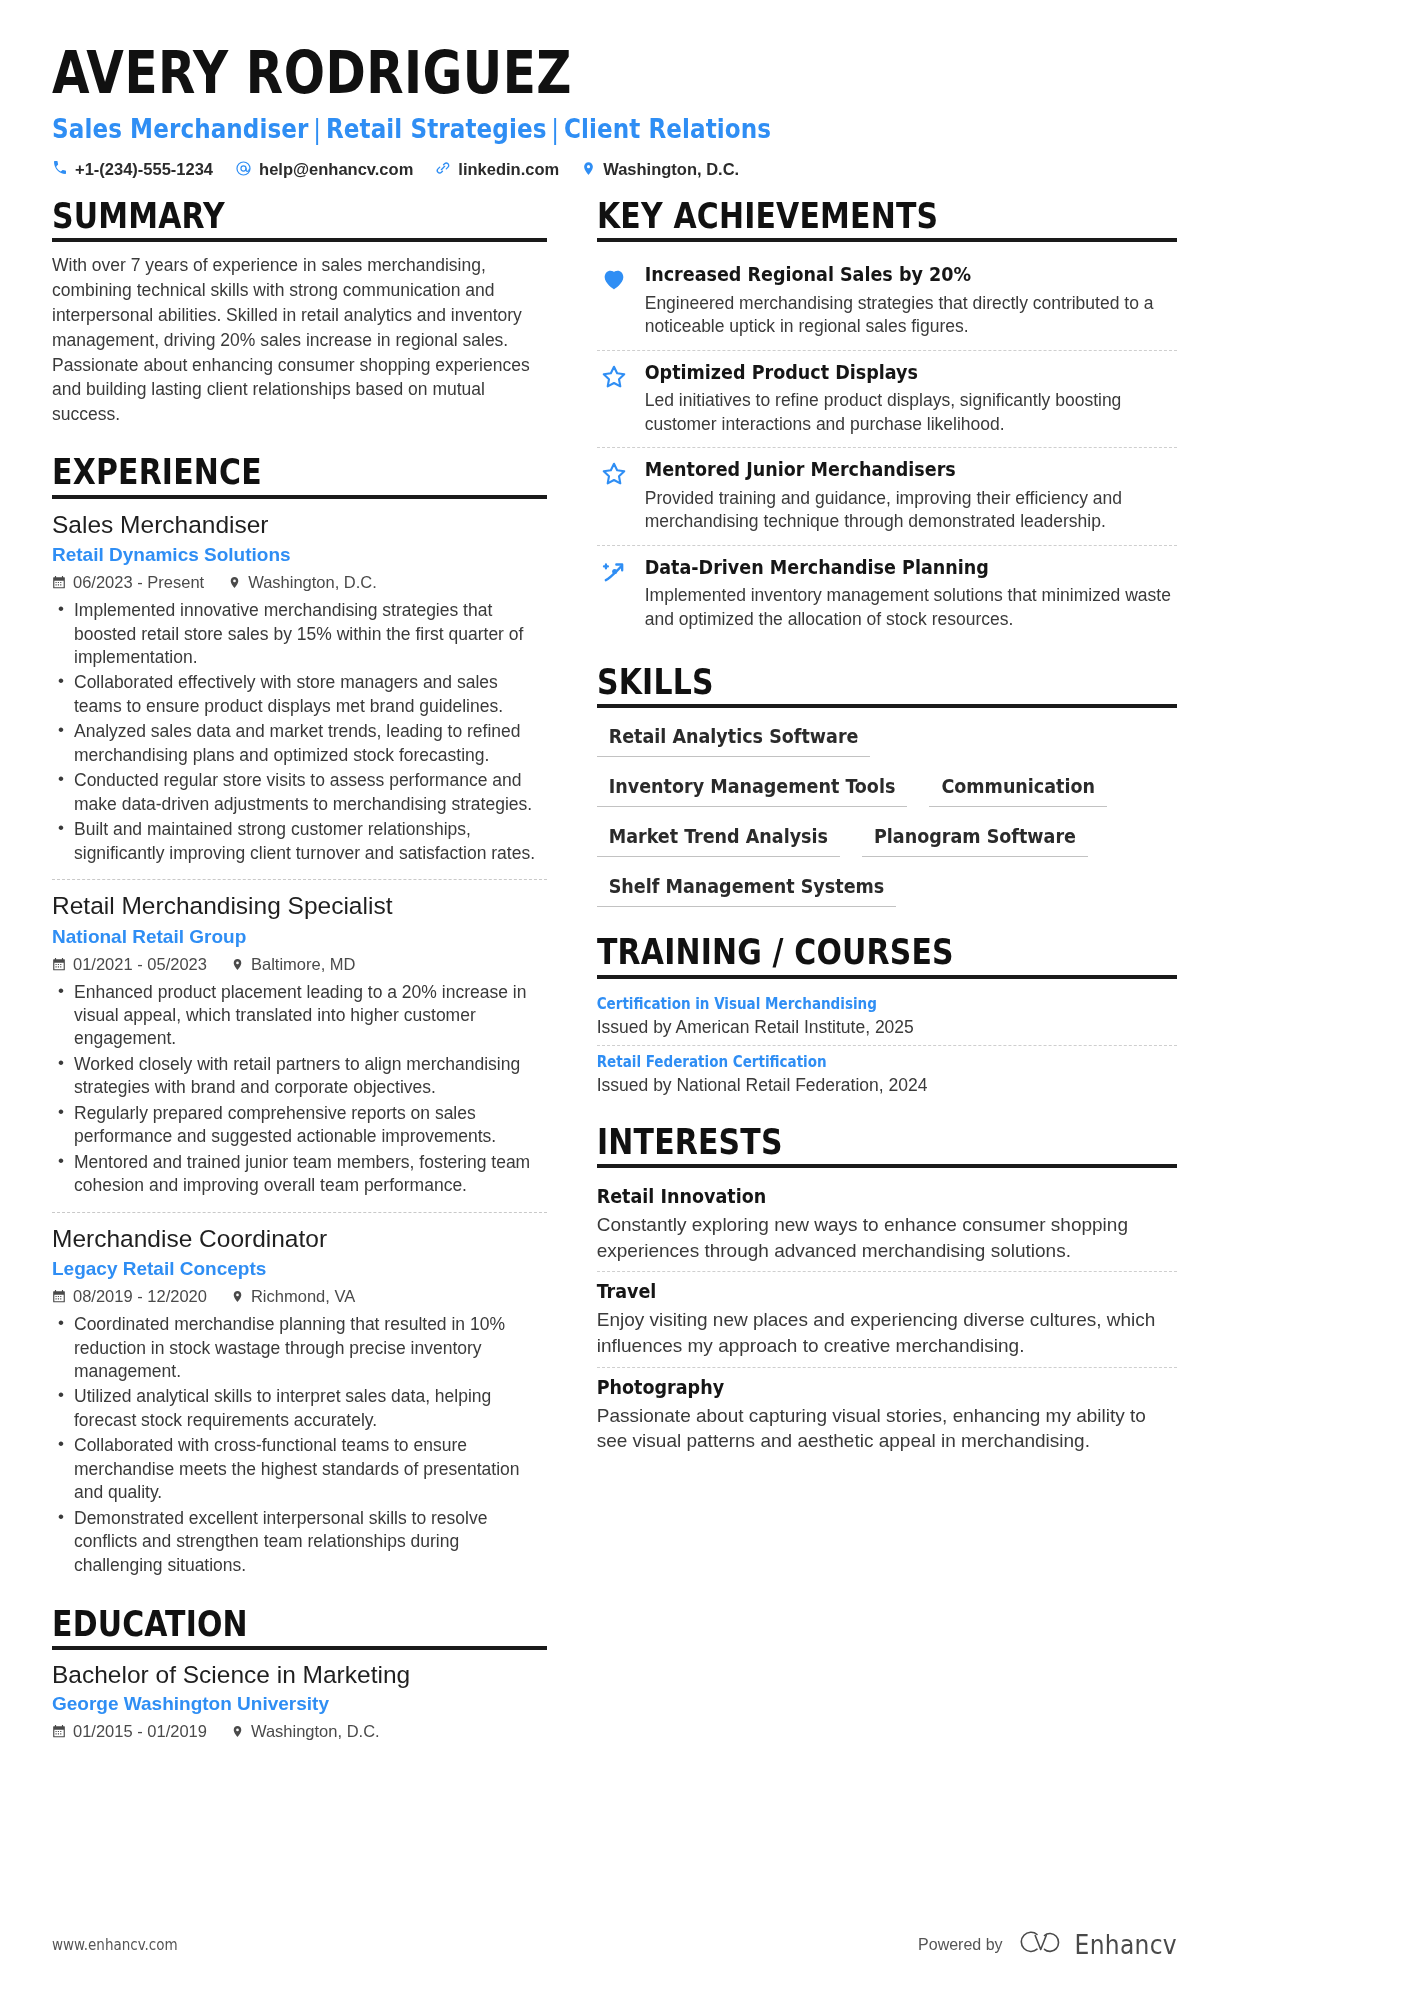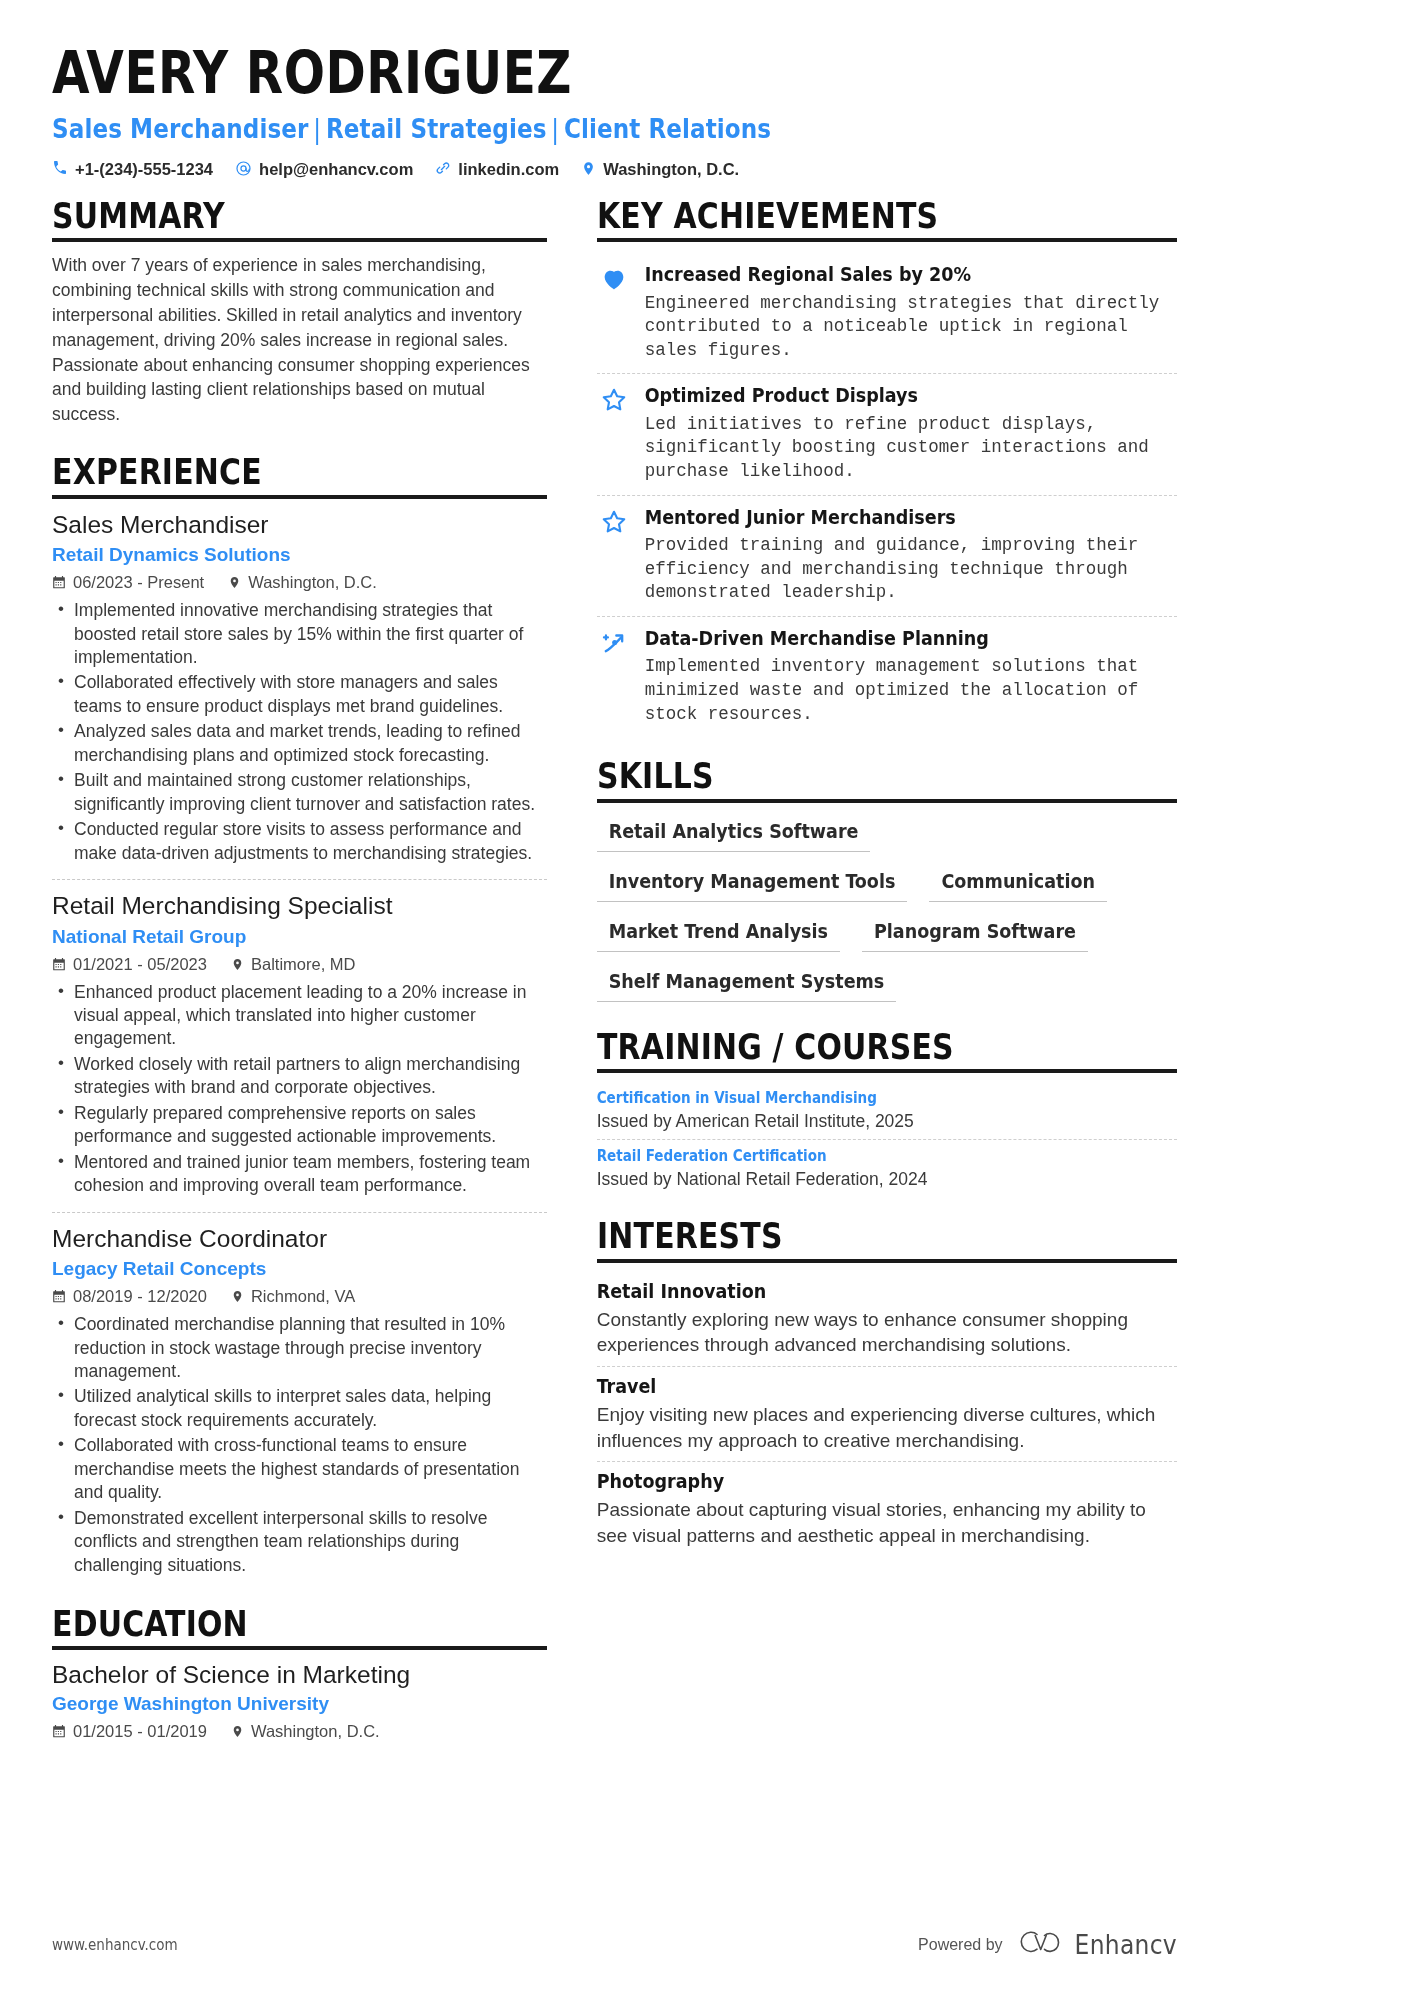--- a/index.html
+++ b/index.html
@@ -178,21 +178,20 @@
     font-size: 19.5px;
     font-weight: 700;
     color: #161616;
     line-height: 1.2;
   }
   .ach-desc {
     font-size: 17.5px;
     line-height: 1.35;
     color: #3a3a3a;
     margin-top: 5px;
-    font-family: Liberation Mono, monospace;
   }
 
   
   .skills-wrap {
     display: flex;
     flex-wrap: wrap;
     gap: 0 22px;
   }
   .skill {
     font-family: "DejaVu Sans Condensed", "Liberation Sans Narrow", "Liberation Sans", sans-serif;
@@ -358,22 +357,22 @@
                   <path d="M12 2C8.1 2 5 5.1 5 9c0 5.2 7 13 7 13s7-7.8 7-13c0-3.9-3.1-7-7-7zm0 9.5A2.5 2.5 0 1112 6.5a2.5 2.5 0 010 5z"></path>
                 </svg>
               </span>
               <span>Washington, D.C.</span>
             </span>
           </div>
           <ul class="bullets">
             <li>Implemented innovative merchandising strategies that boosted retail store sales by 15% within the first quarter of implementation.</li>
             <li>Collaborated effectively with store managers and sales teams to ensure product displays met brand guidelines.</li>
             <li>Analyzed sales data and market trends, leading to refined merchandising plans and optimized stock forecasting.</li>
+            <li>Conducted regular store visits to assess performance and make data-driven adjustments to merchandising strategies.</li>
             <li>Built and maintained strong customer relationships, significantly improving client turnover and satisfaction rates.</li>
-            <li>Conducted regular store visits to assess performance and make data-driven adjustments to merchandising strategies.</li>
           </ul>
         </div>
 
         <div class="job">
           <div class="job-title">Retail Merchandising Specialist</div>
           <div class="job-company">National Retail Group</div>
           <div class="job-meta">
             <span class="meta-item">
               <span>
                 <svg width="14" height="15" viewBox="0 0 24 24" fill="#4a4a4a">

